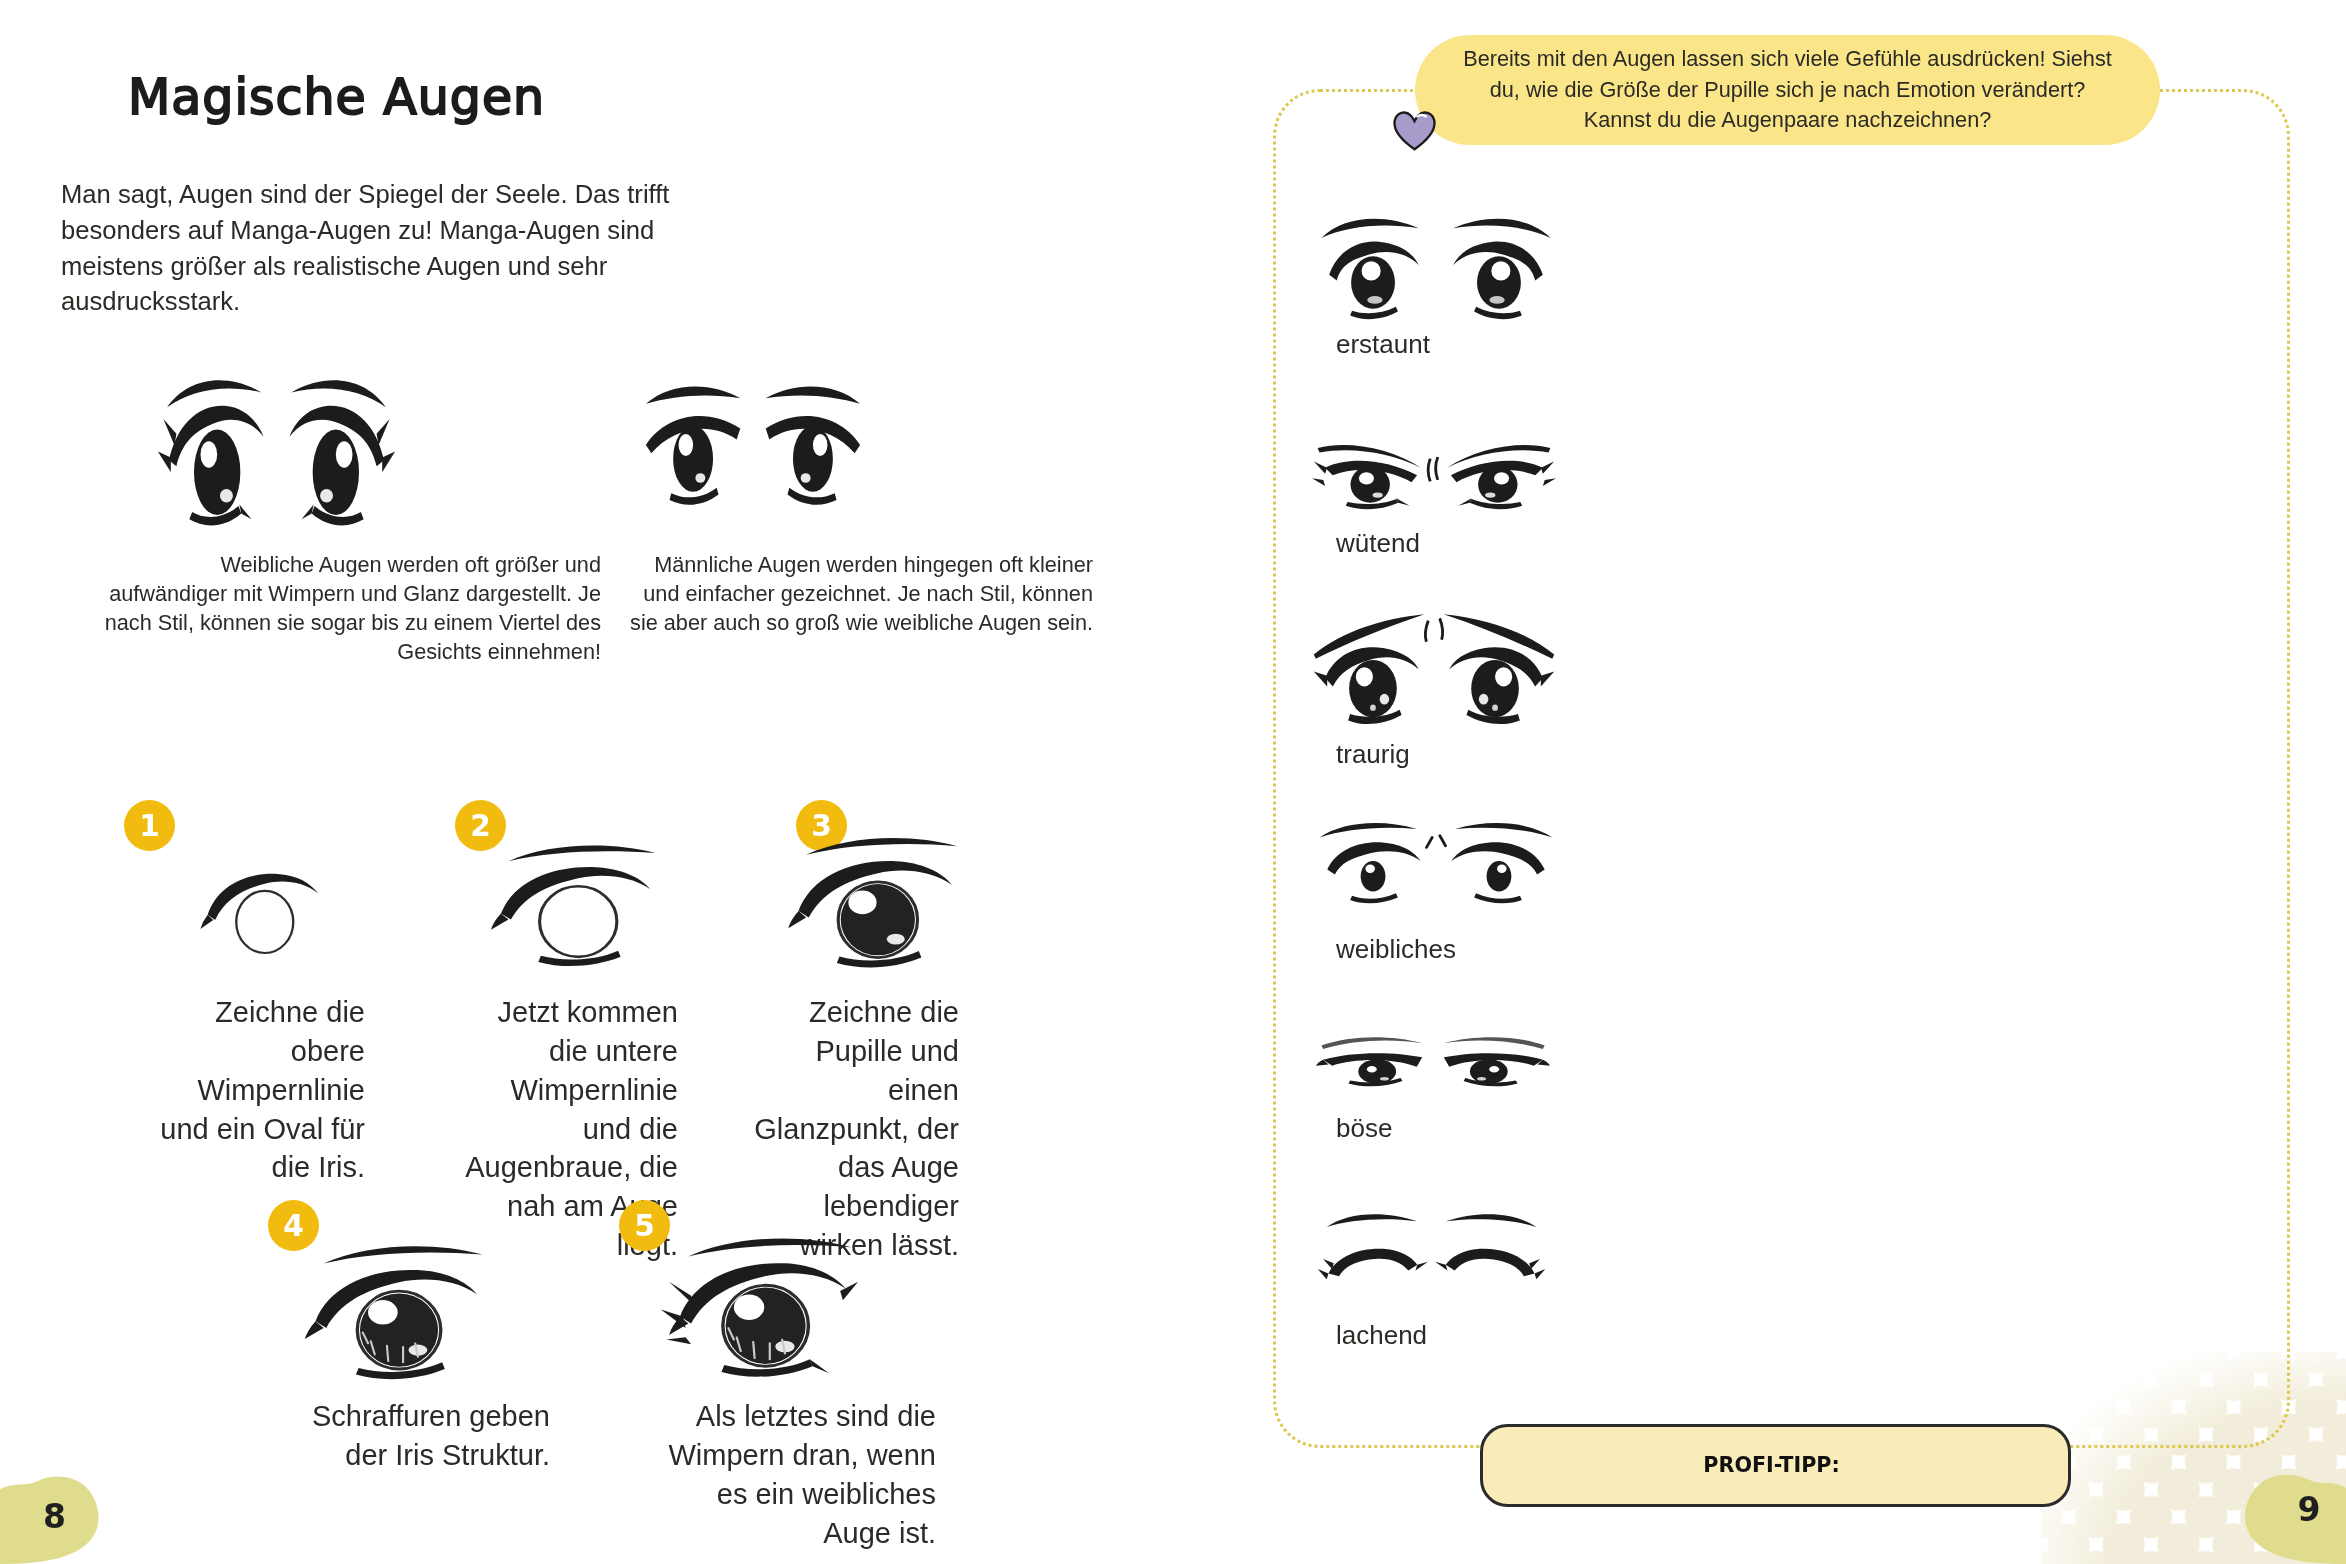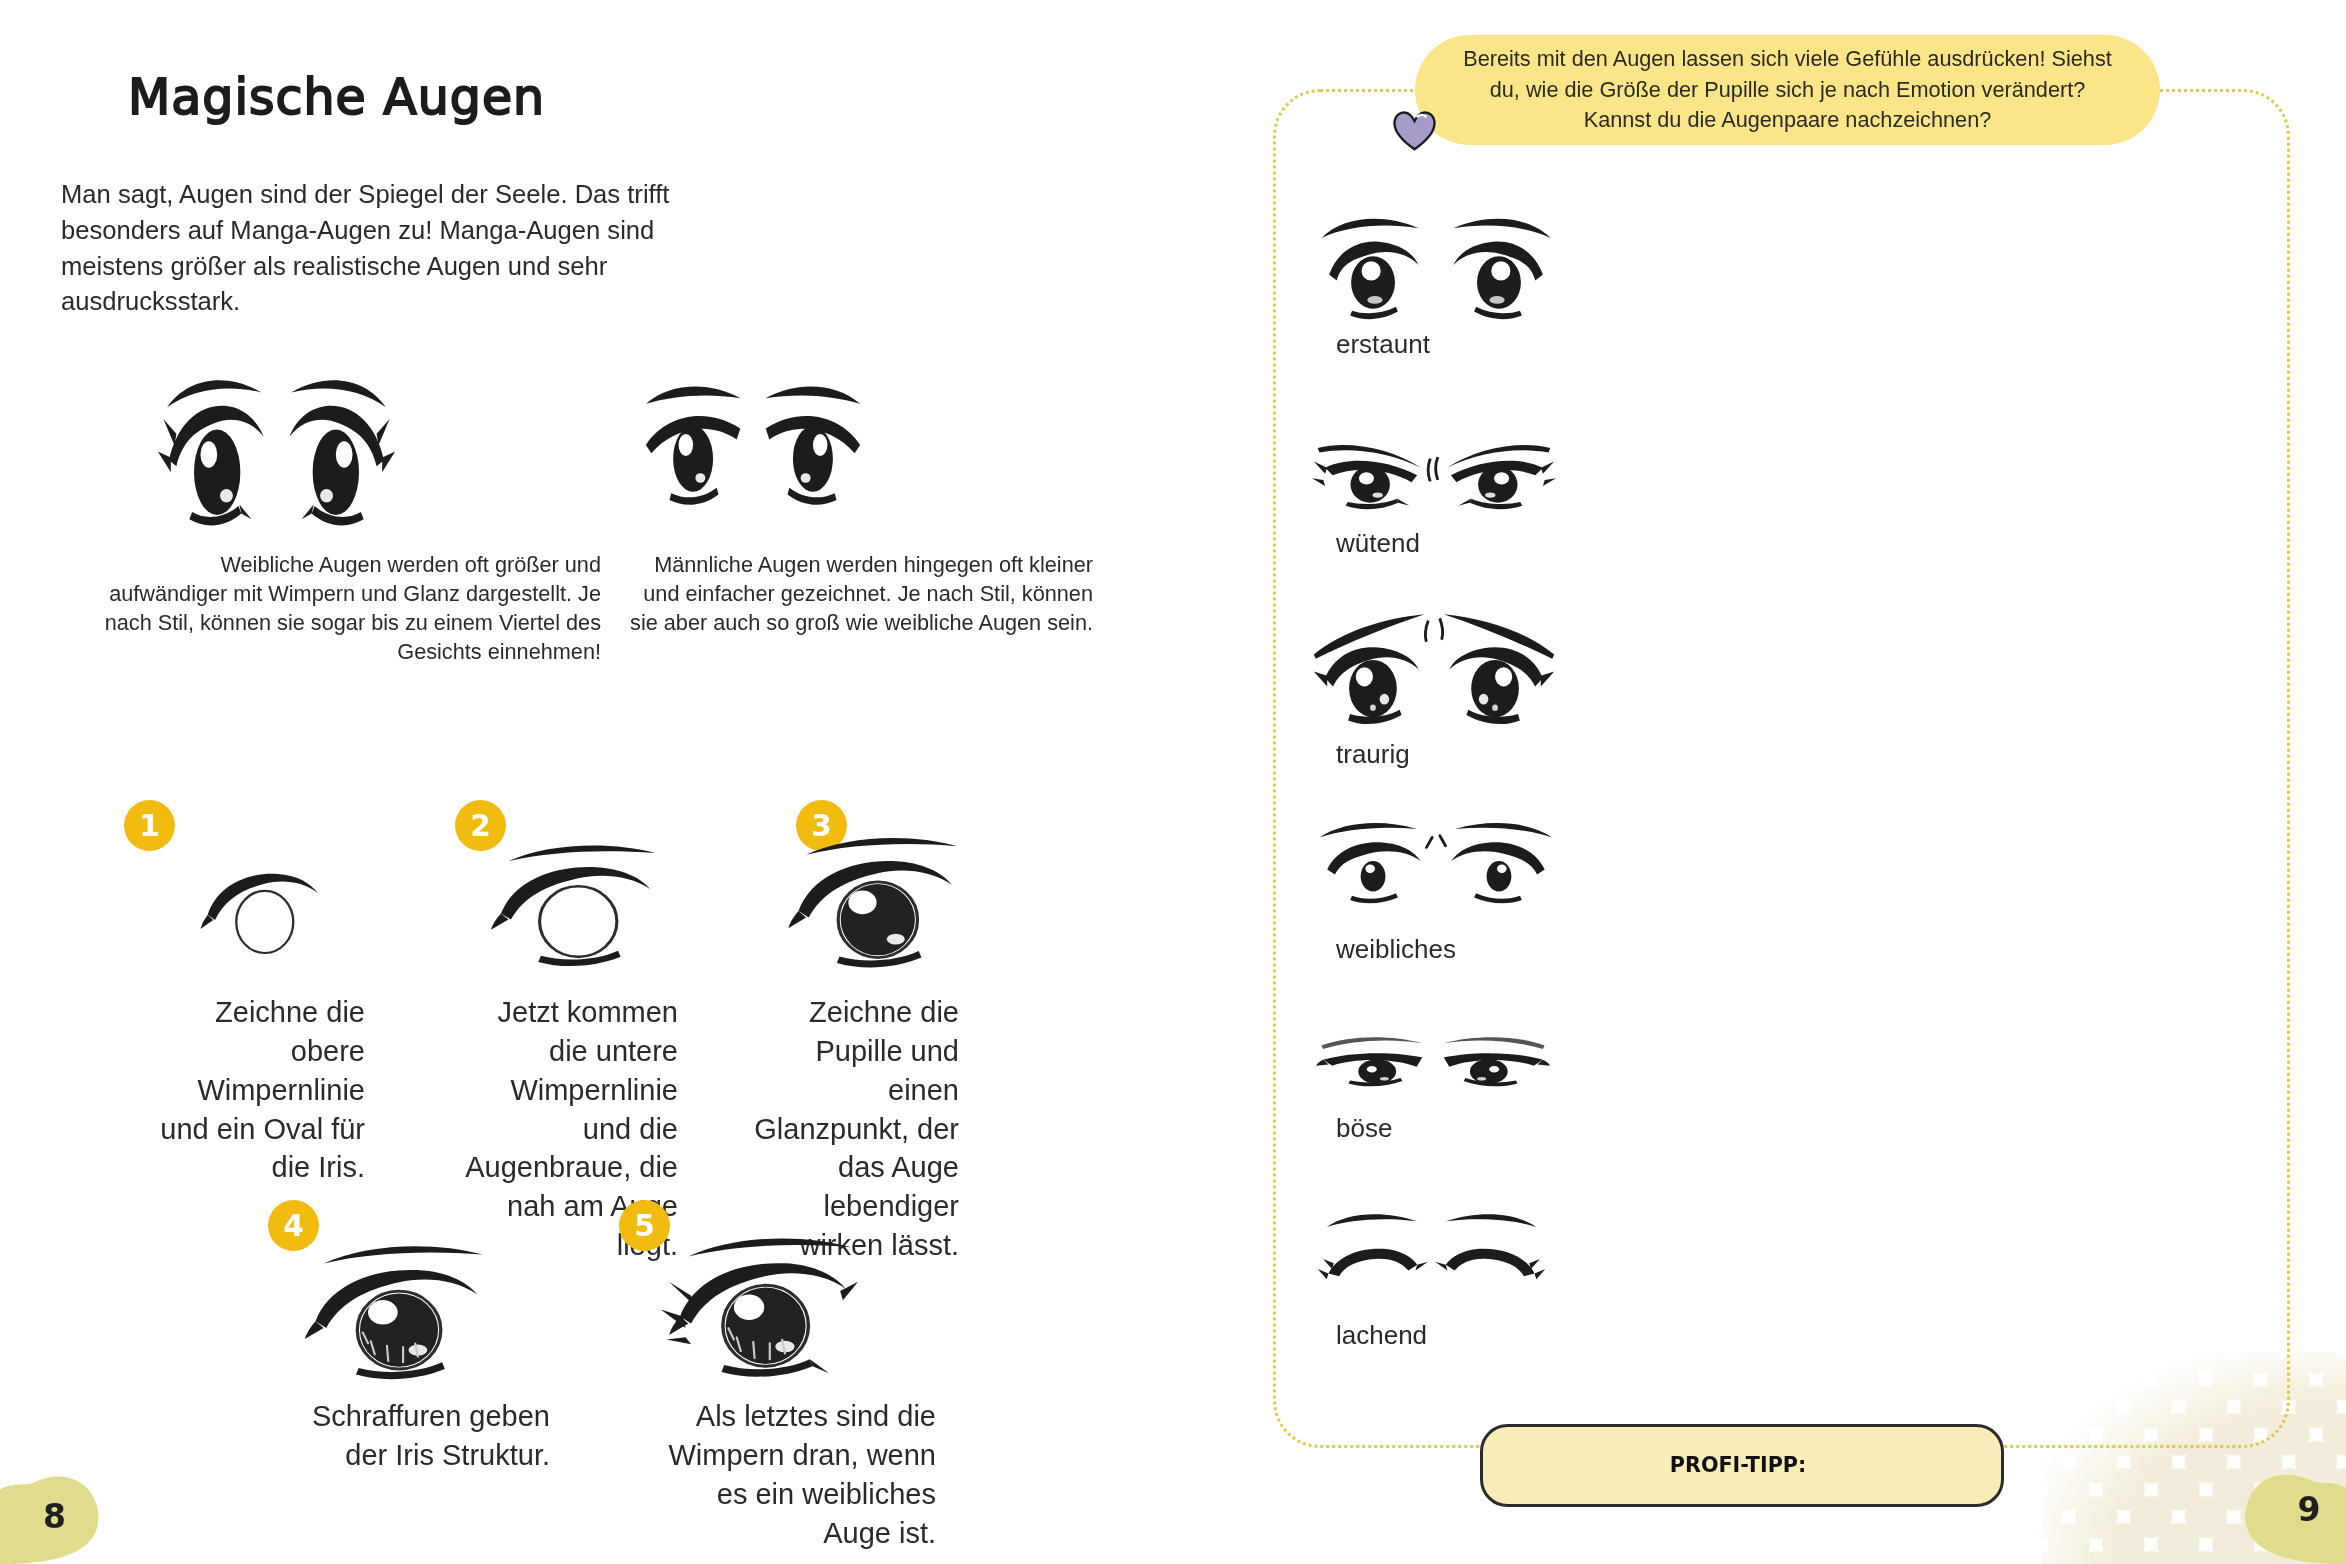--- a/index.html
+++ b/index.html
@@ -47,21 +47,21 @@
       radial-gradient(circle,var(--halftone) 20.7px,transparent 21.7px);
     background-size:55px 55px,55px 55px;background-position:0 0,27.6px 27.6px;
     -webkit-mask-image:radial-gradient(140% 140% at 100% 100%,#000 55%,transparent 80%);
     mask-image:radial-gradient(140% 140% at 100% 100%,#000 55%,transparent 80%);}
   .speech-bubble{position:absolute;left:1415px;top:35px;width:745px;height:110px;z-index:3;
     background:var(--bubble-yellow);border-radius:55px;display:flex;align-items:center;justify-content:center;
     padding:16px 47px;text-align:center;font-size:21.7px;line-height:1.42;}
   .heart{position:absolute;left:1391px;top:108px;width:47px;height:45px;z-index:4;}
   .emotion-label{position:absolute;font-size:26px;z-index:2;}
   .emo-svg{position:absolute;z-index:2;}
-  .profi-tipp{position:absolute;left:1480px;top:1424px;width:524px;height:83px;z-index:3;
+  .profi-tipp{position:absolute;left:1480px;top:1424px;width:591px;height:83px;z-index:3;
     background:var(--tip-cream);border:3px solid #2b2b2b;border-radius:27.6px;
     display:flex;align-items:center;justify-content:center;padding:0 27.6px;
     text-align:center;font-size:20.7px;line-height:1.35;}
   .profi-tipp .tip-label{font-weight:700;font-family:"DejaVu Sans",sans-serif;color:#111;margin-right:7.9px;white-space:nowrap;}
 </style>
 </head>
 <body>
 
 <svg width="0" height="0" style="position:absolute" aria-hidden="true">
   <defs>

